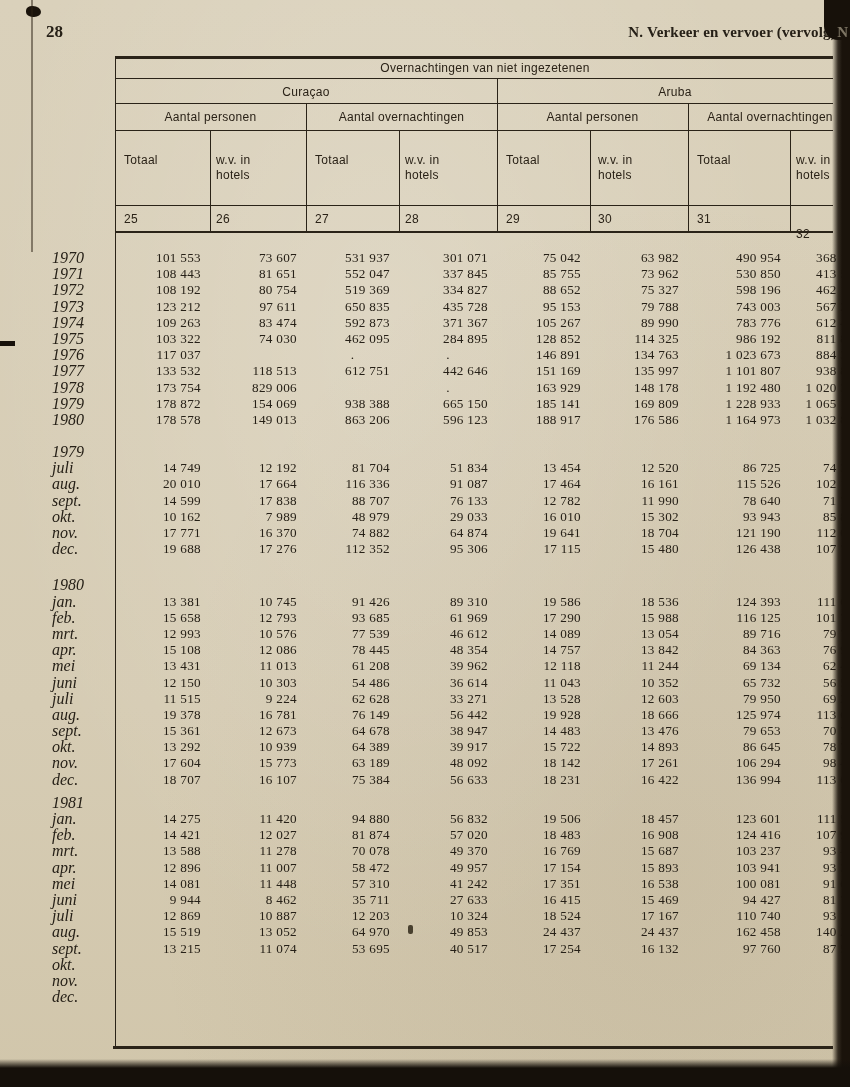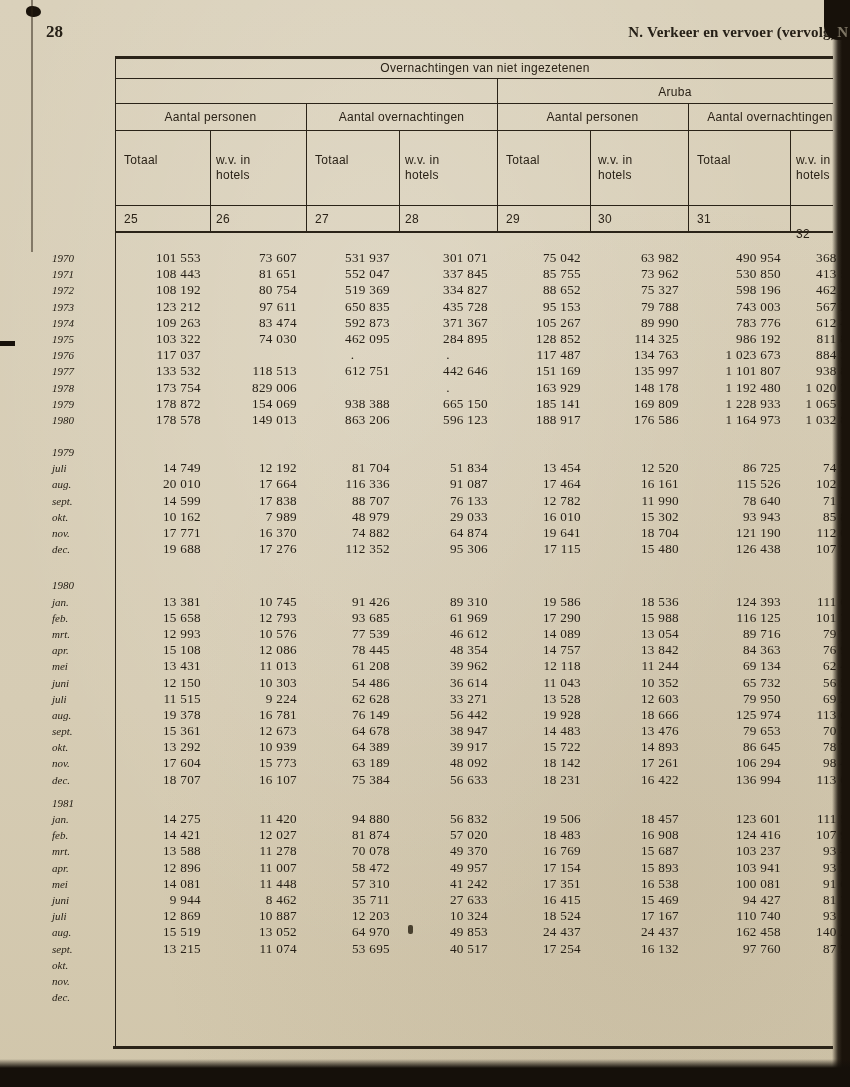--- a/index.html
+++ b/index.html
@@ -57,21 +57,21 @@
   .n5{left:506px;} .n6{left:598px;} .n7{left:697px;} .n8{left:796px;margin-top:15px;}
   
   .tbody{position:absolute;left:38px;top:250px;width:832px;}
   .section{margin-top:0;}
   .tbody .section:nth-child(2){margin-top:16px;}
   .tbody .section:nth-child(3){margin-top:20px;}
   .tbody .section:nth-child(4){margin-top:7px;}
   .row{display:grid;grid-template-columns:77px 95px 96px 93px 98px 93px 98px 102px 80px;
     height:16.2px;line-height:16.2px;}
   .cell{overflow:visible;white-space:nowrap;}
-  .cell.label{padding-left:14px;font-style:italic;font-size:11px;}
+  .cell.label{padding-left:14px;font-style:italic;font-size:16px;}
   .cell.num{text-align:right;padding-right:9px;font-size:13.2px;letter-spacing:.3px;}
   .cell.num.dot{text-align:center;padding-right:0;}
   
   .band-right{position:absolute;top:0;right:0;width:18px;height:100%;z-index:5;
     background:linear-gradient(90deg, rgba(26,19,11,0) 0, rgba(26,19,11,.85) 6px, #1a130b 10px);}
   .band-bottom{position:absolute;left:0;bottom:0;width:100%;height:28px;z-index:5;
     background:linear-gradient(0deg,#15100a 0,#15100a 19px, rgba(21,16,10,0) 28px);}
   .corner-tr{position:absolute;top:0;right:0;width:26px;height:40px;background:#17110a;z-index:5;
     border-bottom-left-radius:14px;}
   .blob-tl{position:absolute;left:26px;top:6px;width:15px;height:11px;background:#1a130b;
@@ -102,20 +102,21 @@
   <div class="vline vL"></div>
   <div class="vline v497"></div>
   <div class="vline v306"></div>
   <div class="vline v688"></div>
   <div class="vline v210"></div>
   <div class="vline v399"></div>
   <div class="vline v590"></div>
   <div class="vline v790"></div>
 
   <div class="hcell center t-title">Overnachtingen van niet ingezetenen</div>
+  <div class="hcell center t-cur">Curaçao</div>
   <div class="hcell center t-aru">Aruba</div>
   <div class="hcell center g1">Aantal personen</div>
   <div class="hcell center g2">Aantal overnachtingen</div>
   <div class="hcell center g3">Aantal personen</div>
   <div class="hcell center g4">Aantal overnachtingen</div>
 
   <div class="hcell ch c1">Totaal</div>
   <div class="hcell ch c2 wrap">w.v. in hotels</div>
   <div class="hcell ch c3">Totaal</div>
   <div class="hcell ch c4 wrap">w.v. in hotels</div>
@@ -200,21 +201,21 @@
           <div class="cell num">114 325</div>
           <div class="cell num">986 192</div>
           <div class="cell num">811 804</div>
         </div>
         <div class="row">
           <div class="cell label">1976</div>
           <div class="cell num">117 037</div>
           <div class="cell num"></div>
           <div class="cell num dot">.</div>
           <div class="cell num dot">.</div>
-          <div class="cell num">117 487</div>
+          <div class="cell num">146 891</div>
           <div class="cell num">134 763</div>
           <div class="cell num">1 023 673</div>
           <div class="cell num">884 362</div>
         </div>
         <div class="row">
           <div class="cell label">1977</div>
           <div class="cell num">133 532</div>
           <div class="cell num">118 513</div>
           <div class="cell num">612 751</div>
           <div class="cell num">442 646</div>

